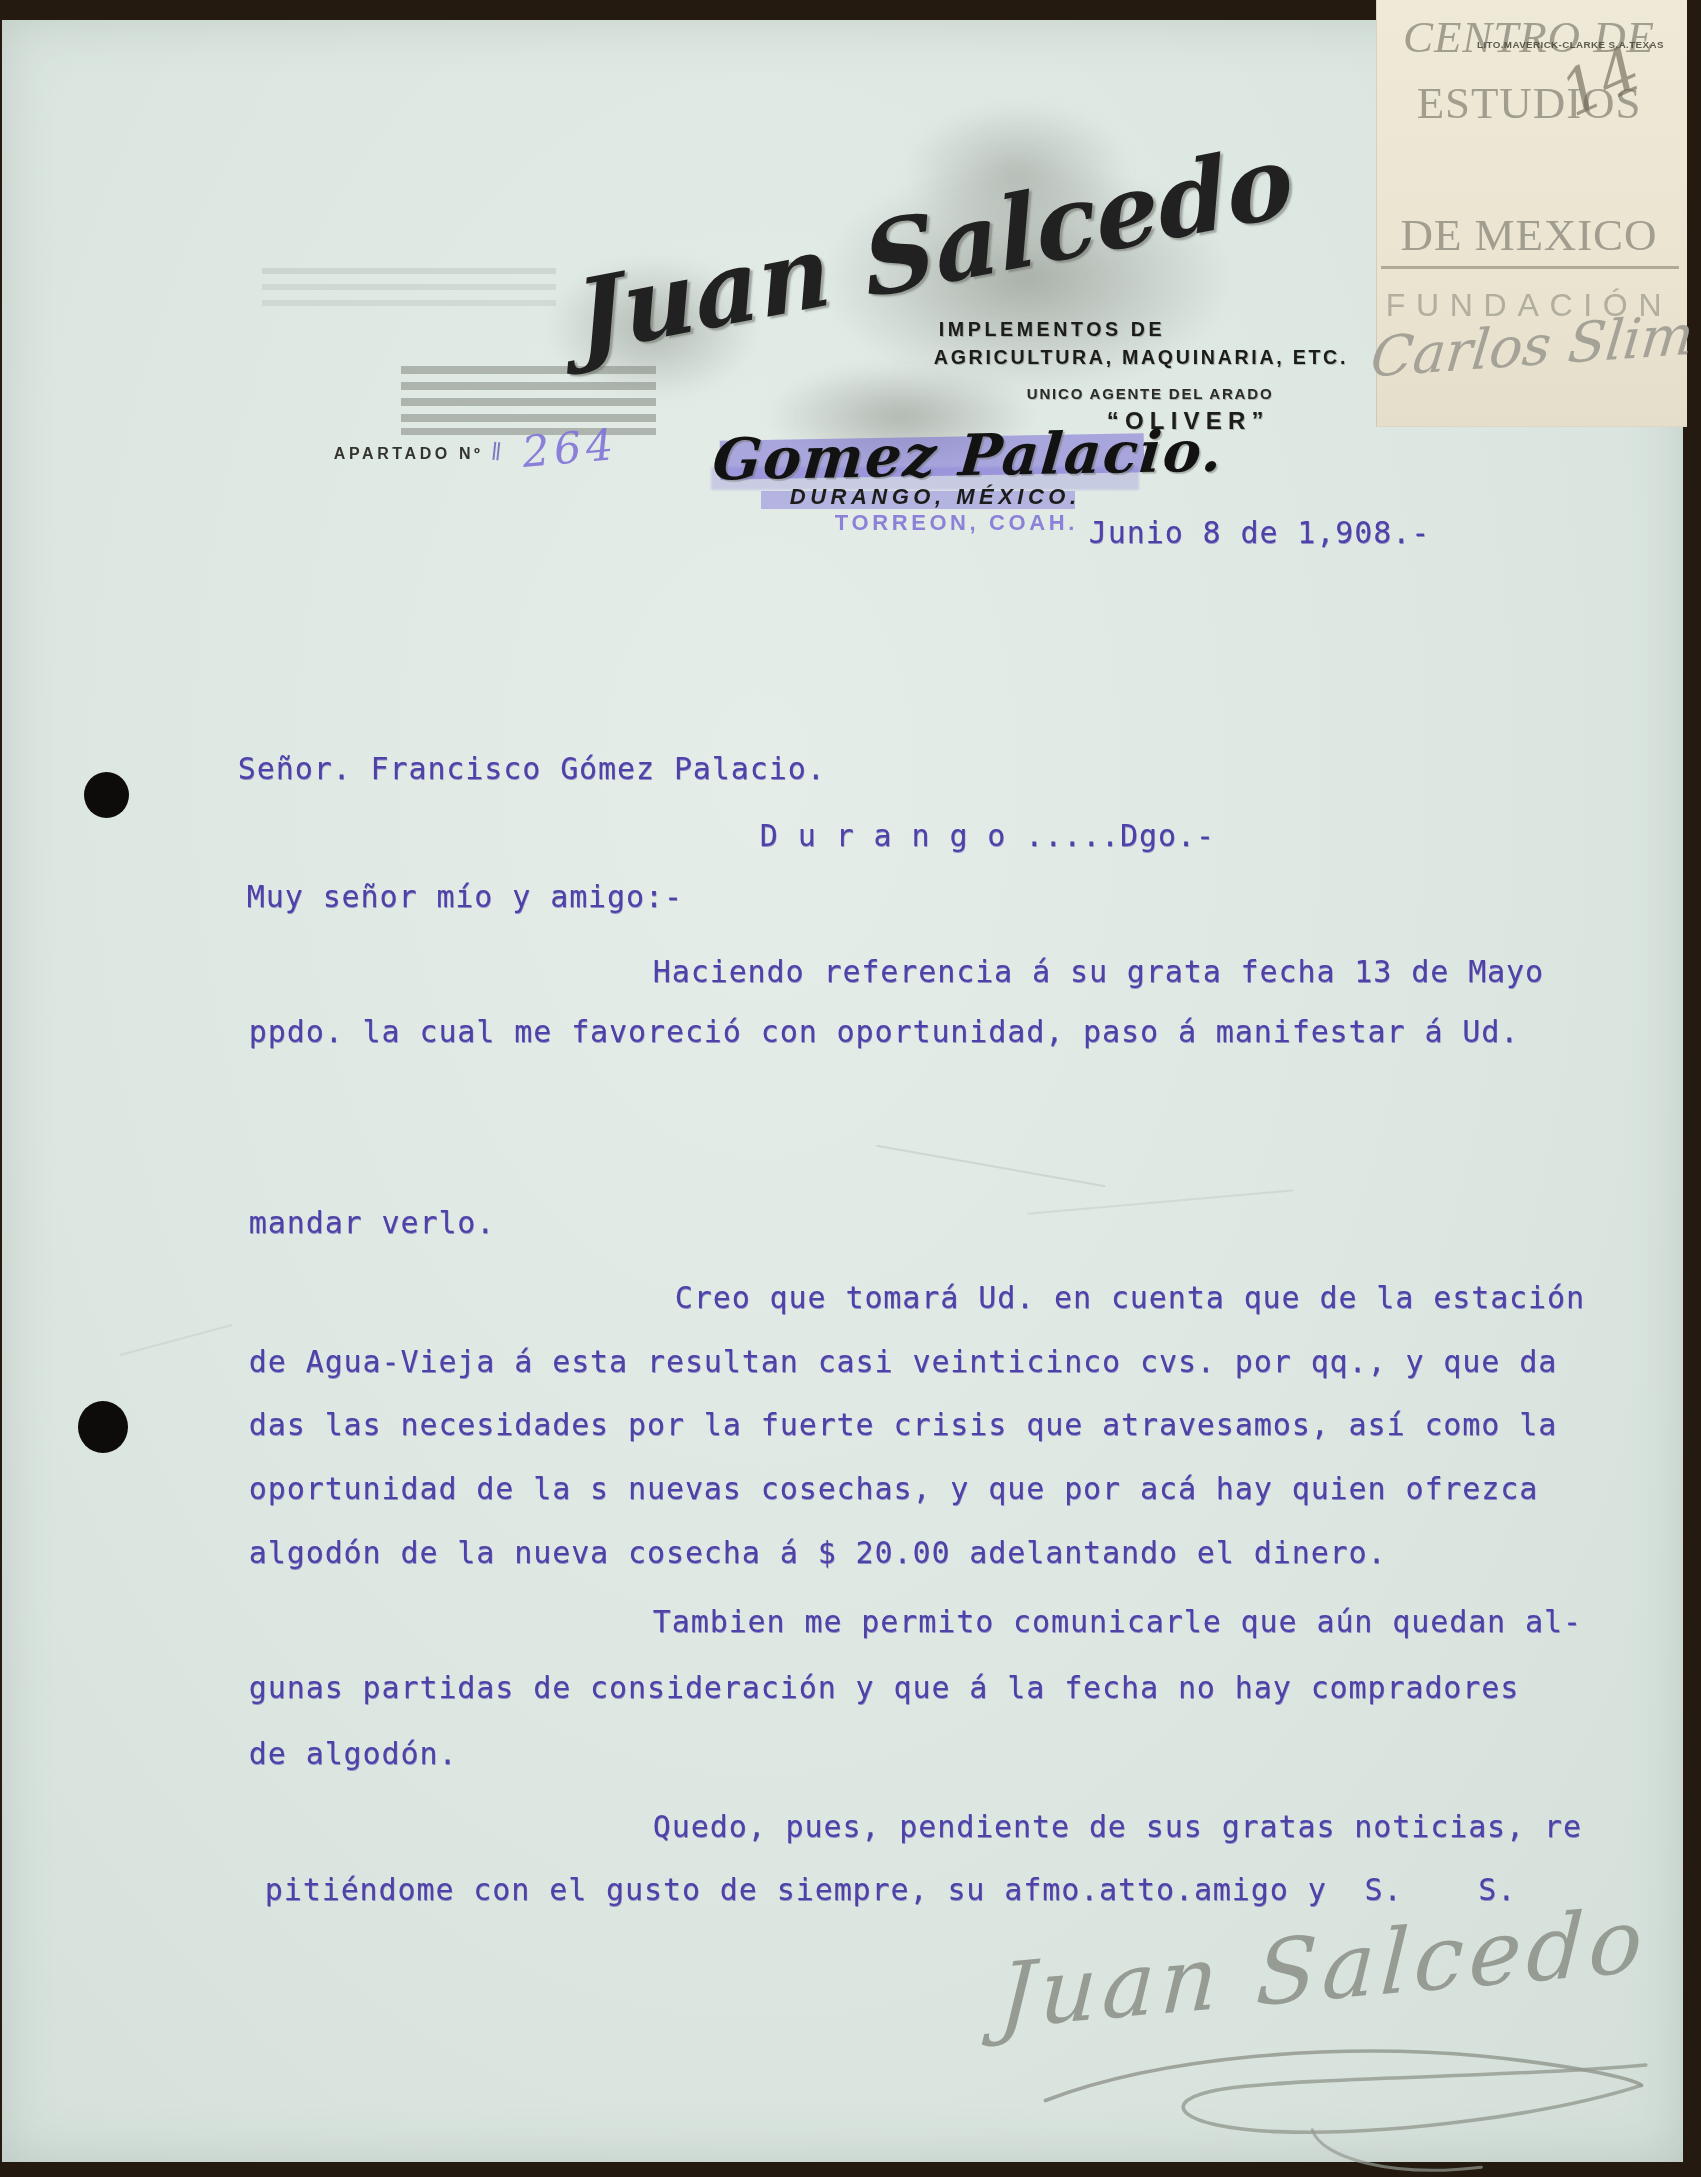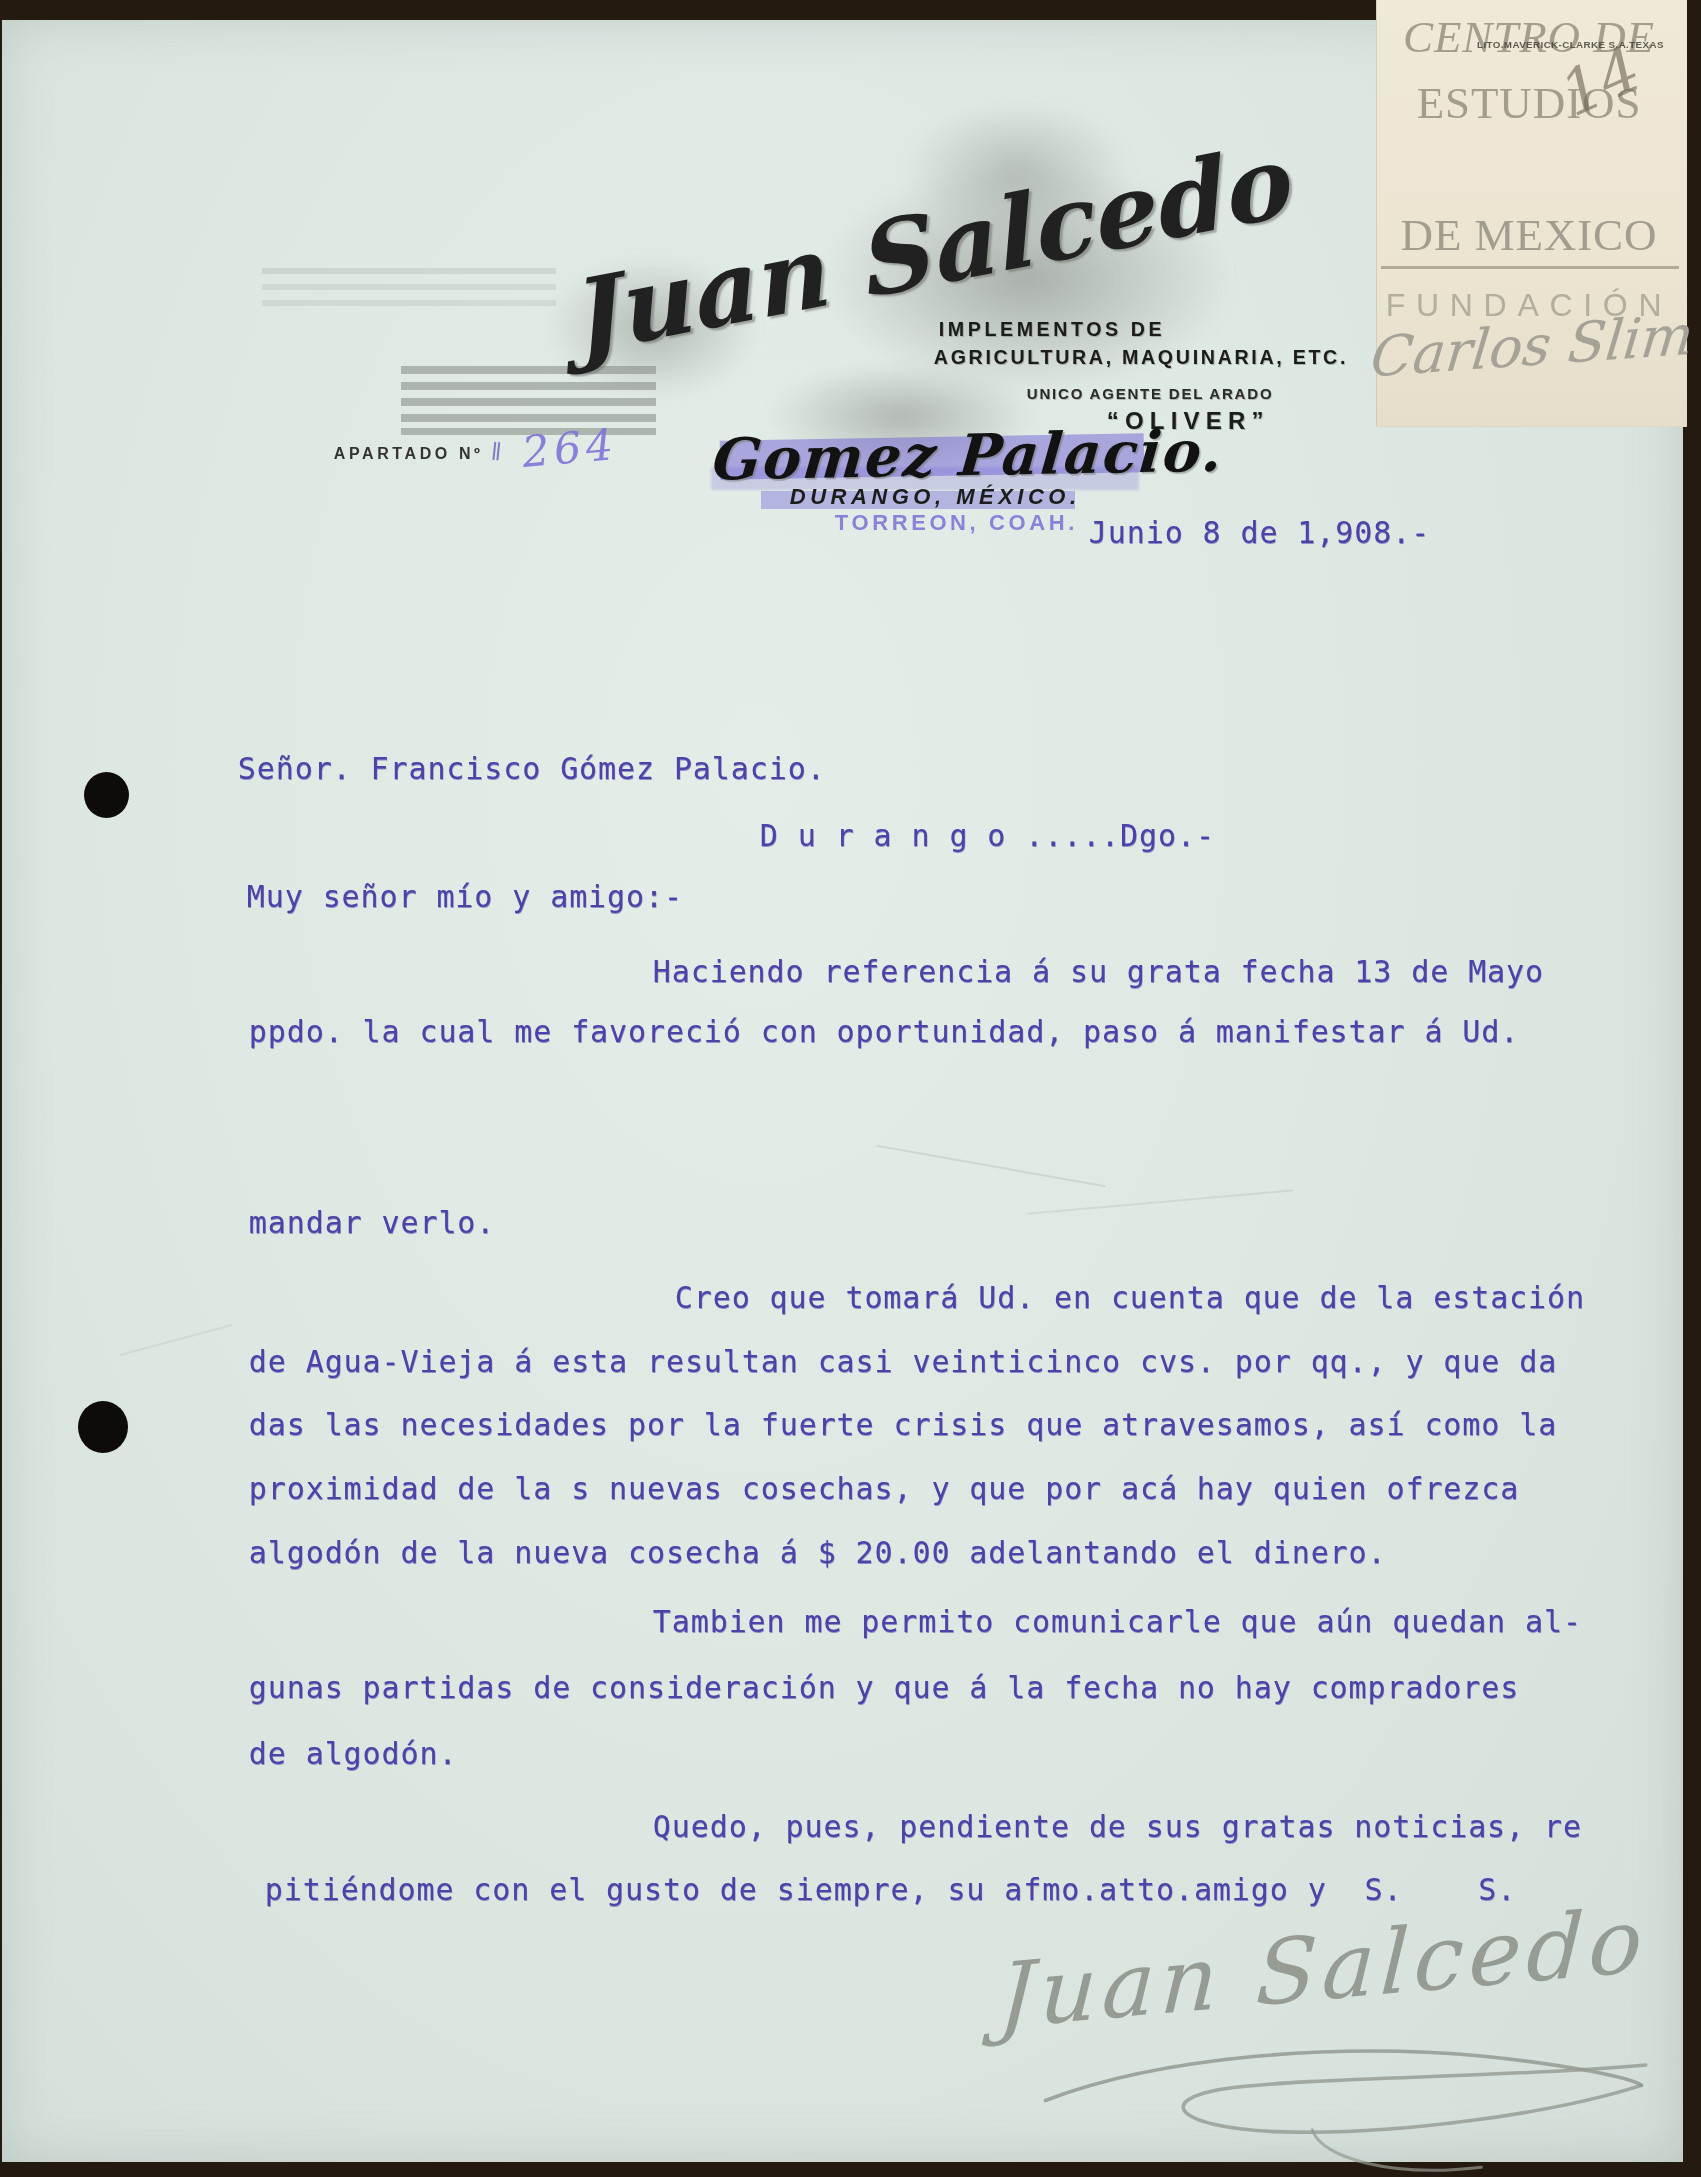--- a/index.html
+++ b/index.html
@@ -119,21 +119,21 @@
     <div class="typed" style="left:236px;top:731px;">Señor. Francisco Gómez Palacio.</div>
     <div class="typed" style="left:758px;top:798px;">D u r a n g o .....Dgo.-</div>
     <div class="typed" style="left:245px;top:859px;">Muy señor mío y amigo:-</div>
 
     <div class="typed" style="left:651px;top:934px;">Haciendo referencia á su grata fecha 13 de Mayo</div>
     <div class="typed" style="left:247px;top:994px;">ppdo. la cual me favoreció con oportunidad, paso á manifestar á Ud.</div>
     <div class="typed" style="left:247px;top:1185px;">mandar verlo.</div>
     <div class="typed" style="left:651px;top:1260px;margin-left:22px;">Creo que tomará Ud. en cuenta que de la estación</div>
     <div class="typed" style="left:247px;top:1324px;">de Agua-Vieja á esta resultan casi veinticinco cvs. por qq., y que da</div>
     <div class="typed" style="left:247px;top:1387px;">das las necesidades por la fuerte crisis que atravesamos, así como la</div>
-    <div class="typed" style="left:247px;top:1451px;">proximidad de la s nuevas cosechas, y que por acá hay quien ofrezca</div>
+    <div class="typed" style="left:247px;top:1451px;">oportunidad de la s nuevas cosechas, y que por acá hay quien ofrezca</div>
     <div class="typed" style="left:247px;top:1515px;text-align:center;">algodón de la nueva cosecha á $ 20.00 adelantando el dinero.</div>
     <div class="typed" style="left:651px;top:1584px;">Tambien me permito comunicarle que aún quedan al-</div>
     <div class="typed" style="left:247px;top:1650px;">gunas partidas de consideración y que á la fecha no hay compradores</div>
     <div class="typed" style="left:247px;top:1716px;">de algodón.</div>
     <div class="typed" style="left:651px;top:1789px;">Quedo, pues, pendiente de sus gratas noticias, re</div>
     <div class="typed" style="left:247px;top:1852px;margin-left:16px;">pitiéndome con el gusto de siempre, su afmo.atto.amigo y  S.    S.</div>
 
     <div class="sig-script">Juan Salcedo</div>
     <svg class="sig-flourish" width="642" height="169" viewBox="0 0 720 190">
       <path d="M 30 95 C 160 45, 360 30, 520 45 C 620 55, 690 70, 700 78" fill="none" stroke="#949a90" stroke-width="4" stroke-linecap="round" opacity="0.85"></path>

